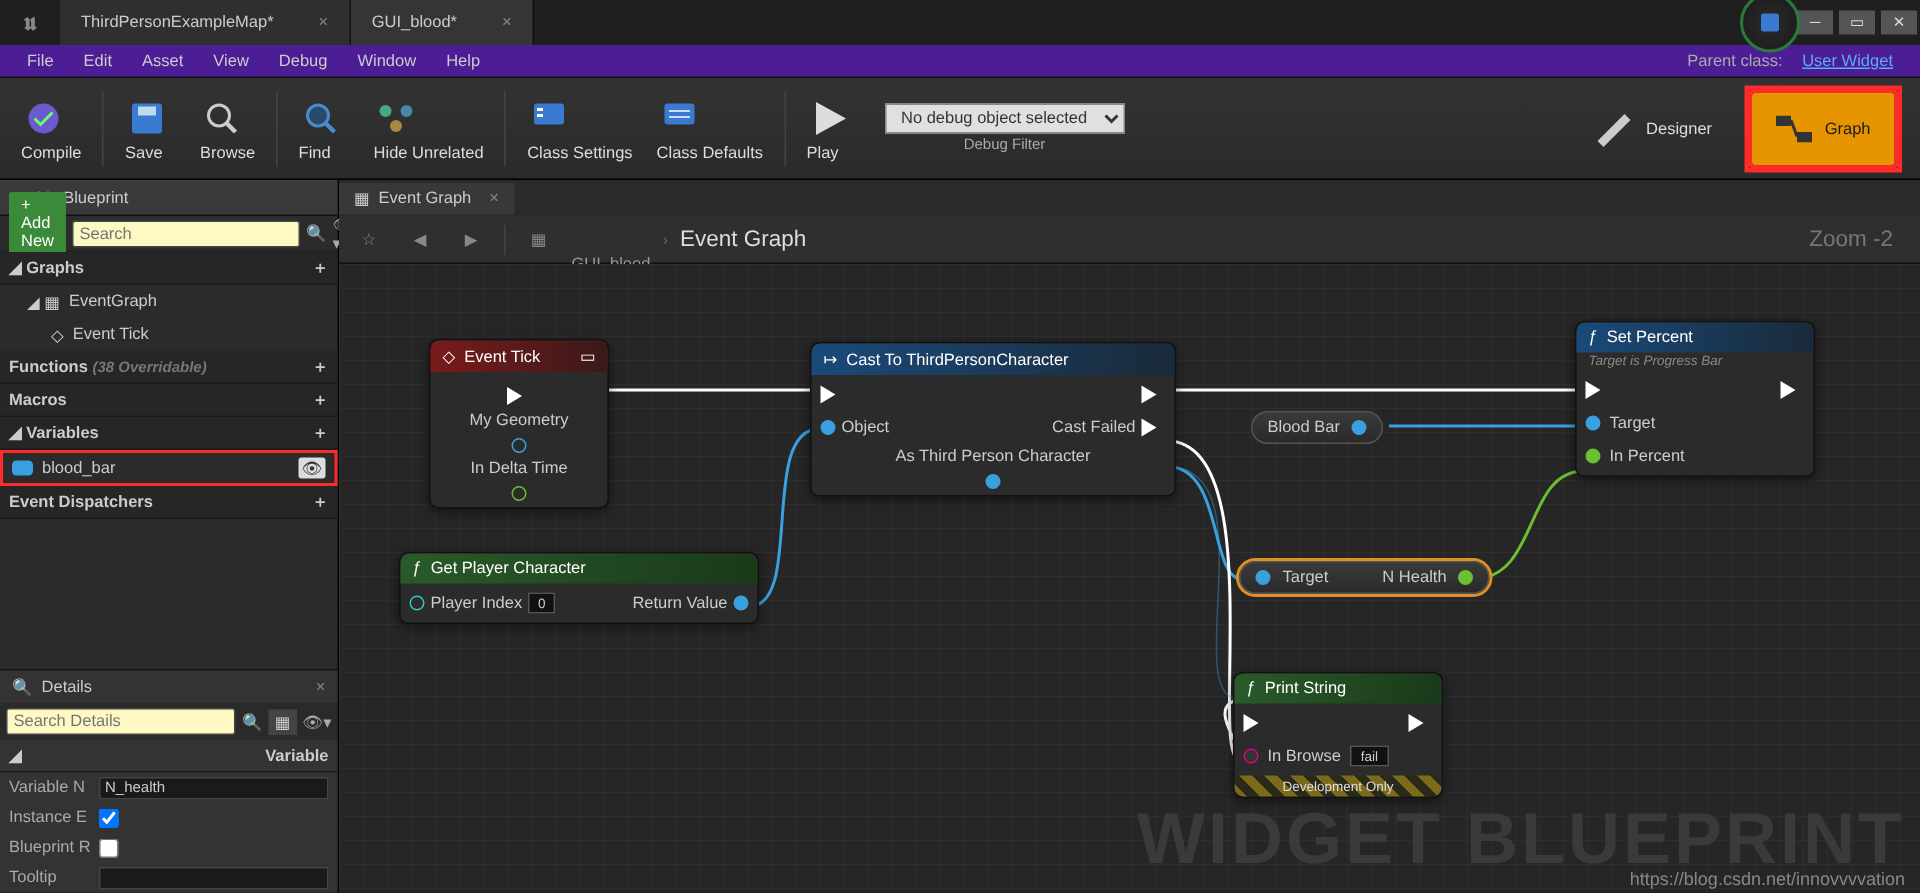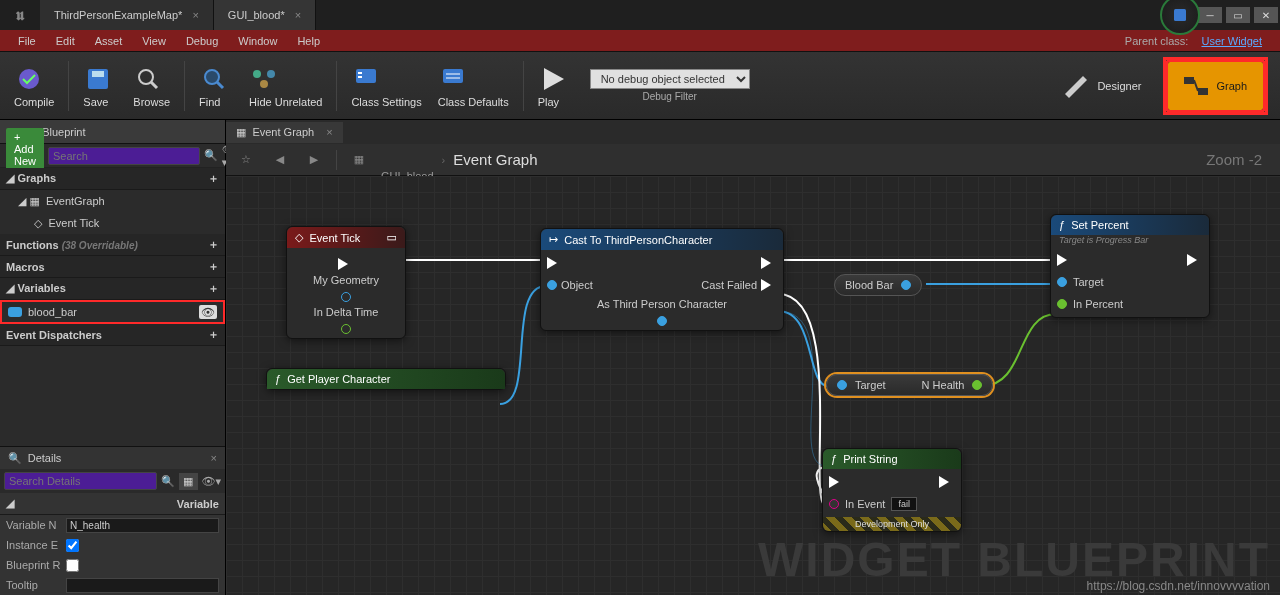--- a/index.html
+++ b/index.html
@@ -2,30 +2,30 @@
 <html><head>
 <meta charset="utf-8">
 <style>
 * { margin: 0; padding: 0; box-sizing: border-box; font-family: "Segoe UI", Tahoma, sans-serif; font-size: 11px; }
 body { background: #1a1a1a; color: #ccc; width: 1280px; height: 595px; overflow: hidden; position: relative; }
 
 
 .titlebar { height: 30px; background: #1f1f1f; display: flex; align-items: center; }
 .ue-logo { width: 40px; height: 30px; display:flex; align-items:center; justify-content:center; color:#888; font-weight:bold; font-size:16px;}
 .win-tabs { display: flex; height: 30px; }
-.win-tab { background: #2f2f2f; padding: 6px 14px; display: flex; align-items:center; gap:2px; border-right:1px solid #111; color:#ccc; cursor:pointer; }
+.win-tab { background: #2f2f2f; padding: 6px 14px; display: flex; align-items:center; gap:22px; border-right:1px solid #111; color:#ccc; cursor:pointer; }
 .win-tab.active { background: #353535; }
 .win-tab .x { color:#888; margin-left:8px; }
 .win-controls { margin-left:auto; display:flex; gap:0; }
 .win-btn { width:24px; height:16px; background:#555; margin:4px 2px; display:flex; align-items:center; justify-content:center; color:#ddd; font-size:10px; cursor:pointer;}
 .save-indicator { position:absolute; right:80px; top:-5px; width:40px; height:40px; border:2px solid #2a7a3a; border-radius:50%; display:flex; align-items:center; justify-content:center; background:radial-gradient(circle,#2a2a2a,#1a1a1a);}
 .save-indicator svg { width:18px; height:18px; }
 
 
-.menubar { height: 22px; background: #7f1d1d; display:flex; align-items:center; padding:0 8px; gap:0; border-bottom:1px solid #111;}
+.menubar { height: 22px; background: #4c1d95; display:flex; align-items:center; padding:0 8px; gap:0; border-bottom:1px solid #111;}
 .menubar span { padding: 3px 10px; cursor:pointer; }
 .parent-class { margin-left:auto; font-size:11px; color:#aaa; padding-right:10px;}
 .parent-class a { color:#5aaaff; text-decoration:underline; cursor:pointer;}
 
 
 .toolbar { height: 68px; background: linear-gradient(#333,#2a2a2a); display:flex; align-items:center; padding:0 6px; border-bottom:1px solid #000;}
 .tool-btn { display:flex; flex-direction:column; align-items:flex-start; gap:2px; padding:4px 8px; cursor:pointer; min-width:50px;}
 .tool-btn .ico { width:30px; height:30px; display:flex; align-items:center; justify-content:center;}
 .tool-btn .lbl { font-size:11px; color:#ddd; }
 .tool-sep { width:1px; height:50px; background:#444; margin:0 6px;}
@@ -39,21 +39,21 @@
 .dg-graph-wrap { border:3px solid #ff2a2a; padding:2px;}
 
 
 .main { display:flex; height: calc(595px - 30px - 22px - 68px); }
 
 
 .left { width:226px; background:#2b2b2b; display:flex; flex-direction:column; border-right:1px solid #000;}
 .panel-tab { height:24px; background:#3a3a3a; display:flex; align-items:center; padding:0 8px; gap:6px; font-size:11px; border-bottom:1px solid #111;}
 .panel-row { height:24px; display:flex; align-items:center; padding:0 6px; gap:4px; border-bottom:1px solid #222;}
 .add-new { background:#3a8a3a; color:#fff; padding:3px 8px; font-size:11px; cursor:pointer; border-radius:2px;}
-.search { flex:1; background:#4c1d95; border:1px solid #444; padding:2px 4px; color:#888; font-size:11px; border-radius:2px;}
+.search { flex:1; background:#fef9c3; border:1px solid #444; padding:2px 4px; color:#888; font-size:11px; border-radius:2px;}
 .eye-ico { color:#aaa; cursor:pointer; }
 .cat-header { height:22px; background:#262626; display:flex; align-items:center; justify-content:space-between; padding:0 6px; font-size:11px; font-weight:bold; cursor:pointer; border-bottom:1px solid #1a1a1a;}
 .cat-header .plus { color:#ccc; font-weight:bold; cursor:pointer;}
 .tree-item { height:22px; display:flex; align-items:center; padding-left:18px; gap:6px; font-size:11px; cursor:pointer;}
 .tree-item.sub { padding-left:34px; }
 .var-row { height:24px; display:flex; align-items:center; padding:0 6px; gap:6px; font-size:11px; cursor:pointer; position:relative;}
 .var-row .pill { width:14px; height:10px; background:#3aa0e0; border-radius:3px;}
 .var-highlight { border:2px solid #ff2a2a; margin:0;}
 .var-row .eye-box { margin-left:auto; width:18px; height:14px; background:#ddd; border-radius:2px; display:flex; align-items:center; justify-content:center; color:#333;}
 .details-box { margin-top:auto; border-top:1px solid #111;}
@@ -378,20 +378,33 @@
               <span class="pin green hollow"></span>
             </div>
         </div>
       </div>
 
       <div class="node" style="left:40px; top:192px; width:240px">
         <div class="node-header green">
             <span>ƒ</span>
             <span>Get Player Character</span>
           </div>
+        <div class="node-body">
+          <div class="pin-row split">
+            <span style="display:flex;align-items:center;gap:4px">
+                <span class="pin cyan hollow"></span>
+                <span>Player Index</span>
+                <input class="tiny-input" value="0" style="">
+              </span>
+            <span style="display:flex;align-items:center;gap:4px">
+                <span>Return Value</span>
+                <span class="pin blue"></span>
+              </span>
+          </div>
+        </div>
       </div>
 
       <div class="node" style="left:314px; top:52px; width:244px">
         <div class="node-header blue">
             <span>↦</span>
             <span>Cast To ThirdPersonCharacter</span>
           </div>
         <div class="node-body">
           <div class="pin-row split">
               <span class="pin exec in"></span>
@@ -454,21 +467,21 @@
             <span>ƒ</span>
             <span>Print String</span>
           </div>
         <div class="node-body">
           <div class="pin-row split">
               <span class="pin exec in"></span>
               <span class="pin exec"></span>
             </div>
           <div class="pin-row">
               <span class="pin" style="border-color:#d08"></span>
-              <span>In Event</span>
+              <span>In Browse</span>
               <input class="tiny-input" style="width: 26px;" value="fail">
             </div>
         </div>
         <div class="dev-only">Development Only</div>
       </div>
 
       <div class="watermark">WIDGET BLUEPRINT</div>
       <div class="blog">https://blog.csdn.net/innovvvvation</div>
     </div>
   </div>

